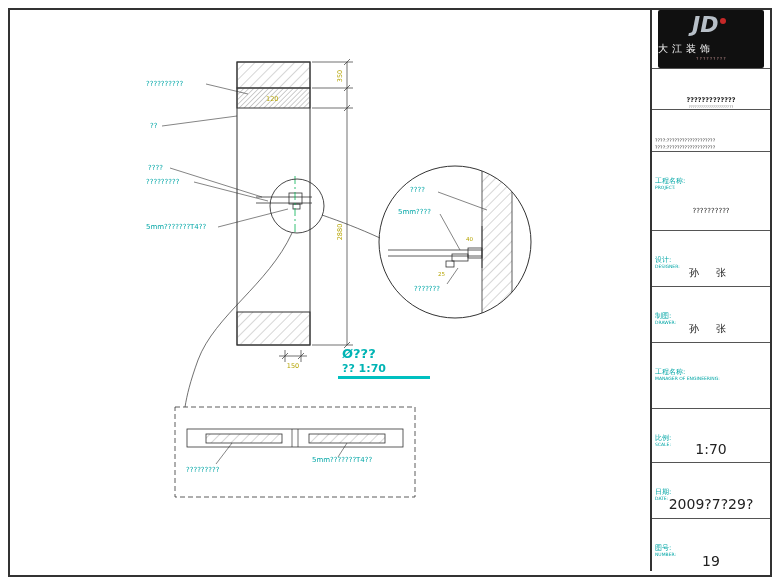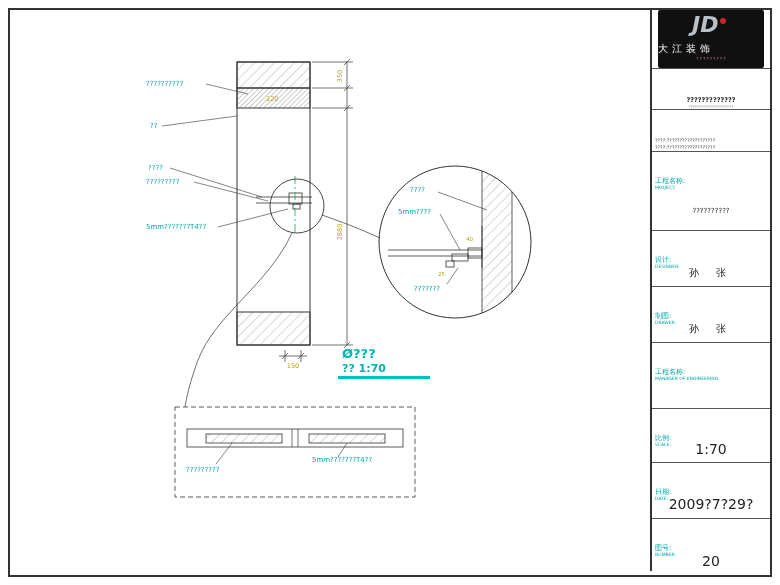--- a/index.html
+++ b/index.html
@@ -231,17 +231,17 @@
           <span class="en">DATE:</span>
         </div>
       <div class="tb-value">2009?7?29?</div>
     </div>
 
     <div class="tb-row" style="height:32px;border-bottom:none">
       <div class="tb-label">
           <span class="zh">图号:</span>
           <span class="en">NUMBER:</span>
         </div>
-      <div class="tb-value mid">20</div>
+      <div class="tb-value mid">19</div>
     </div>
 
   </div>
 </div>
 
 </body></html>

